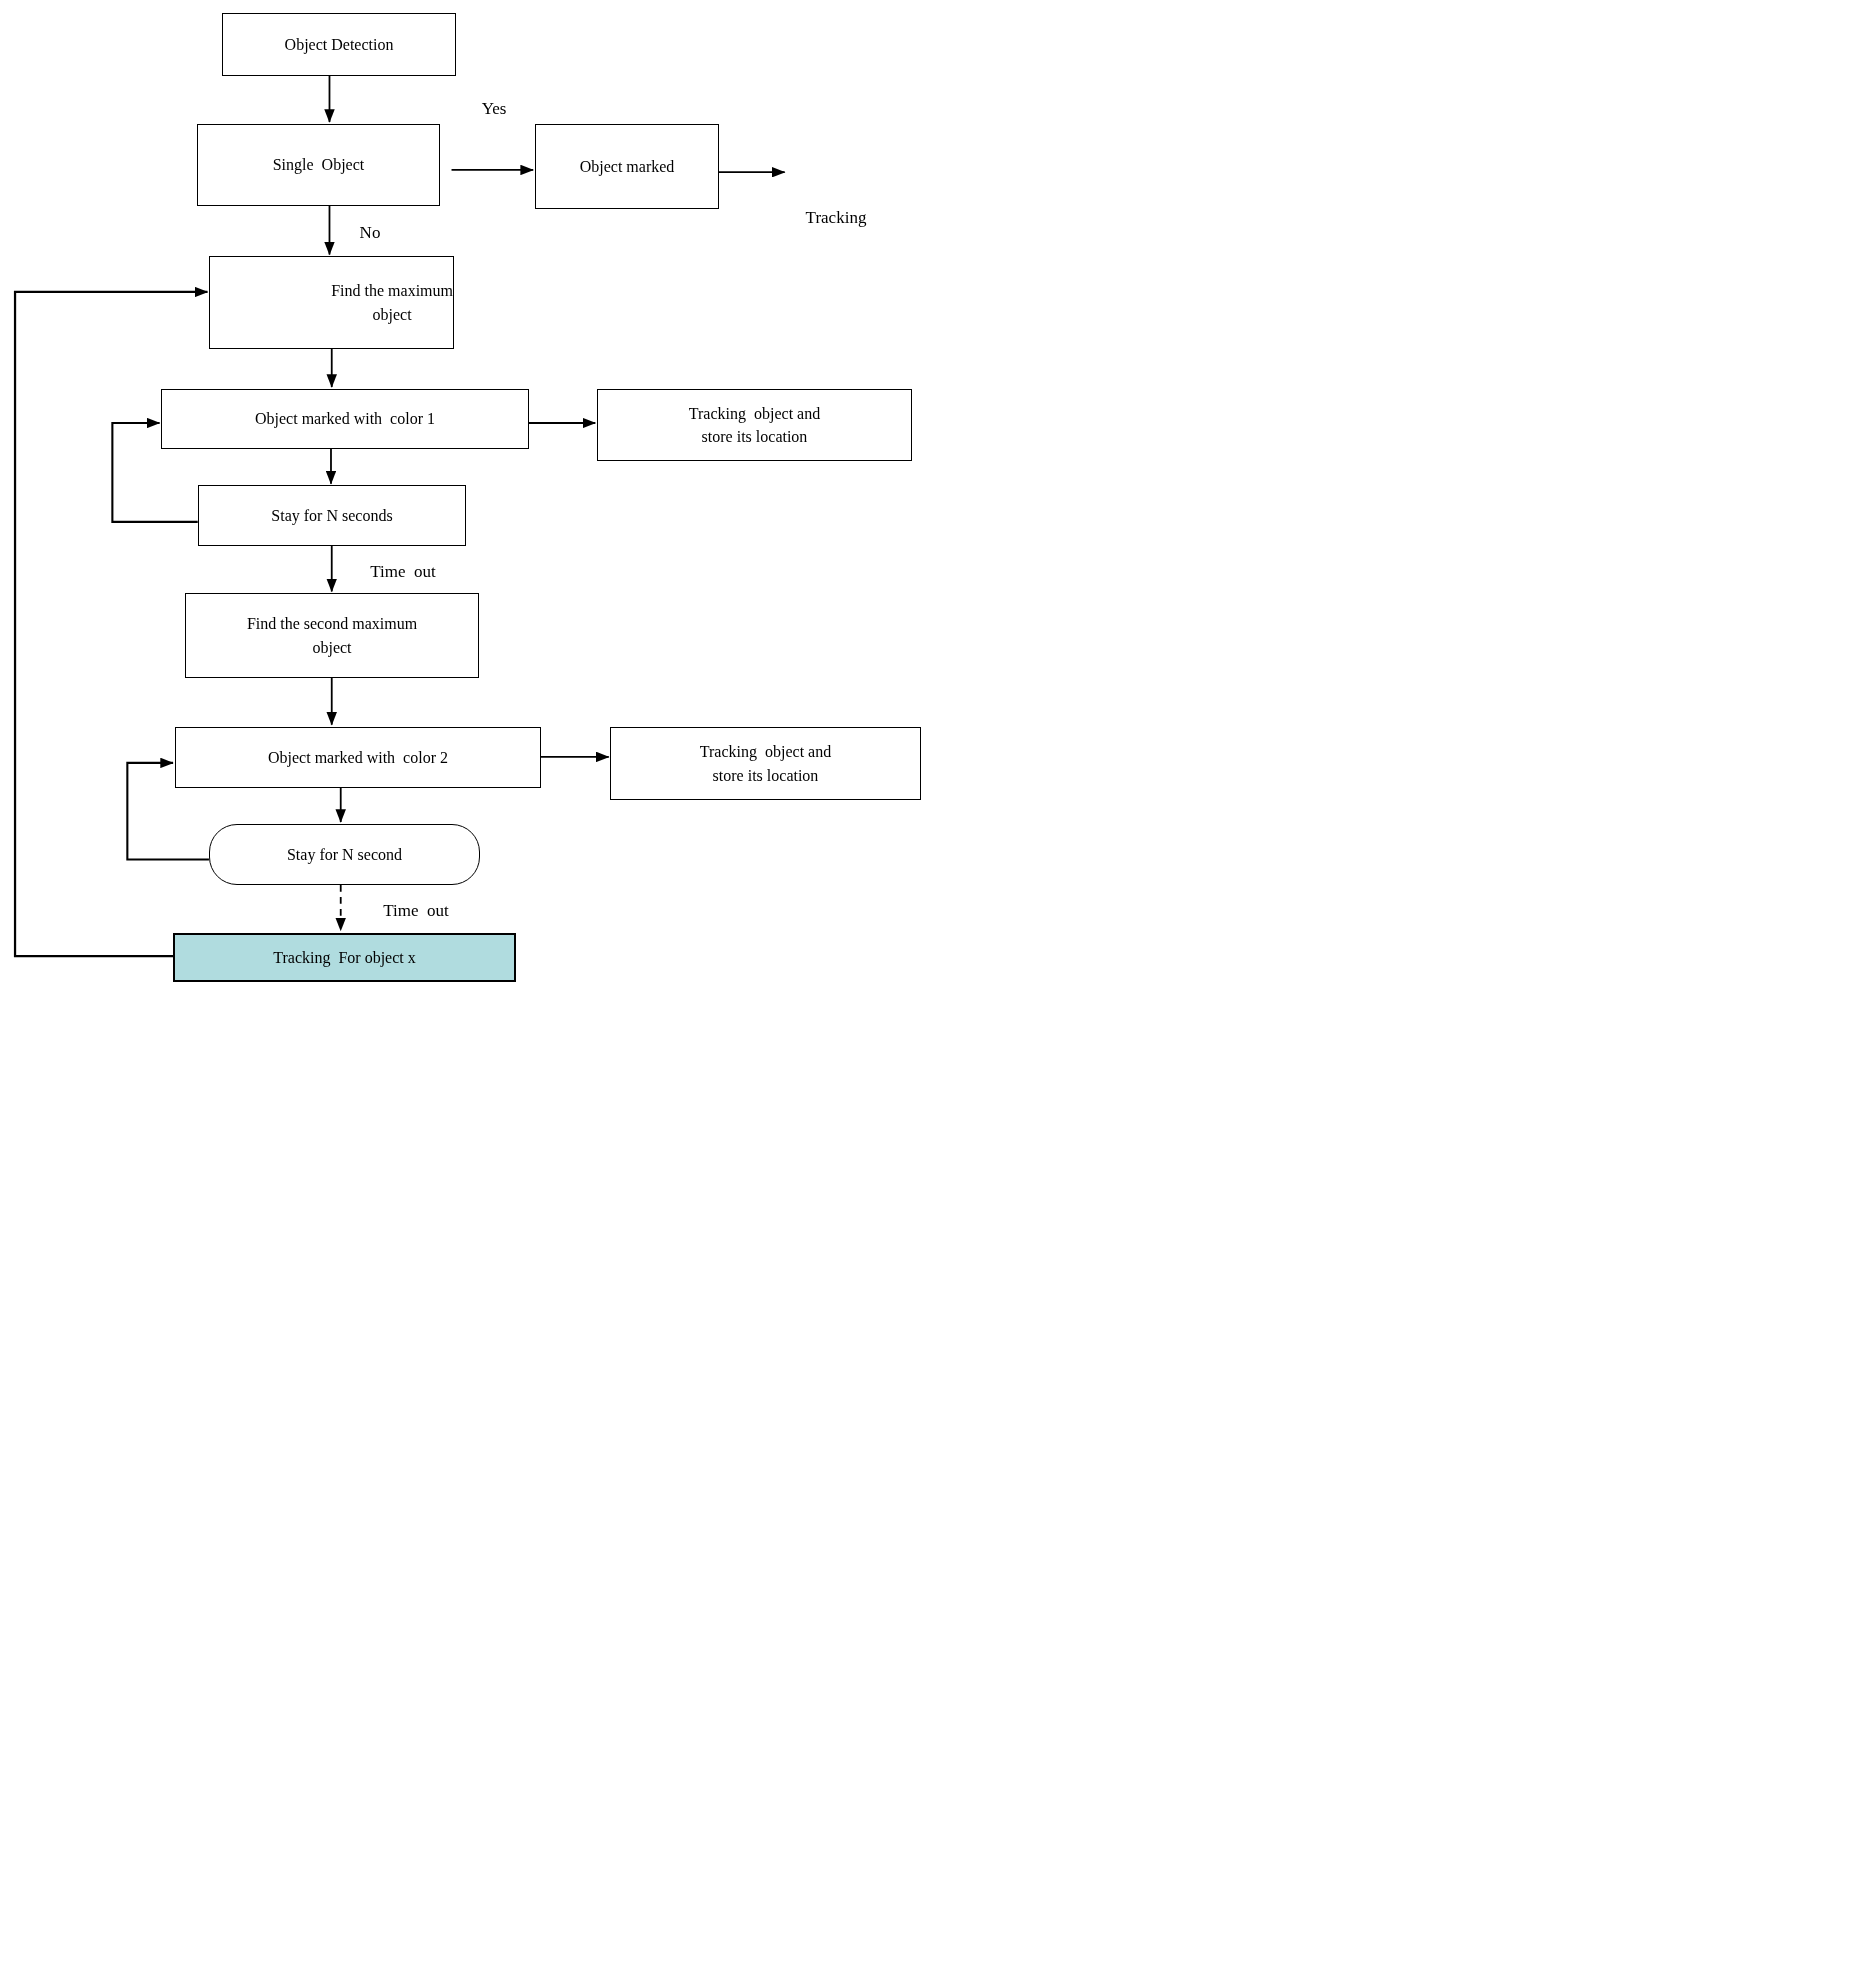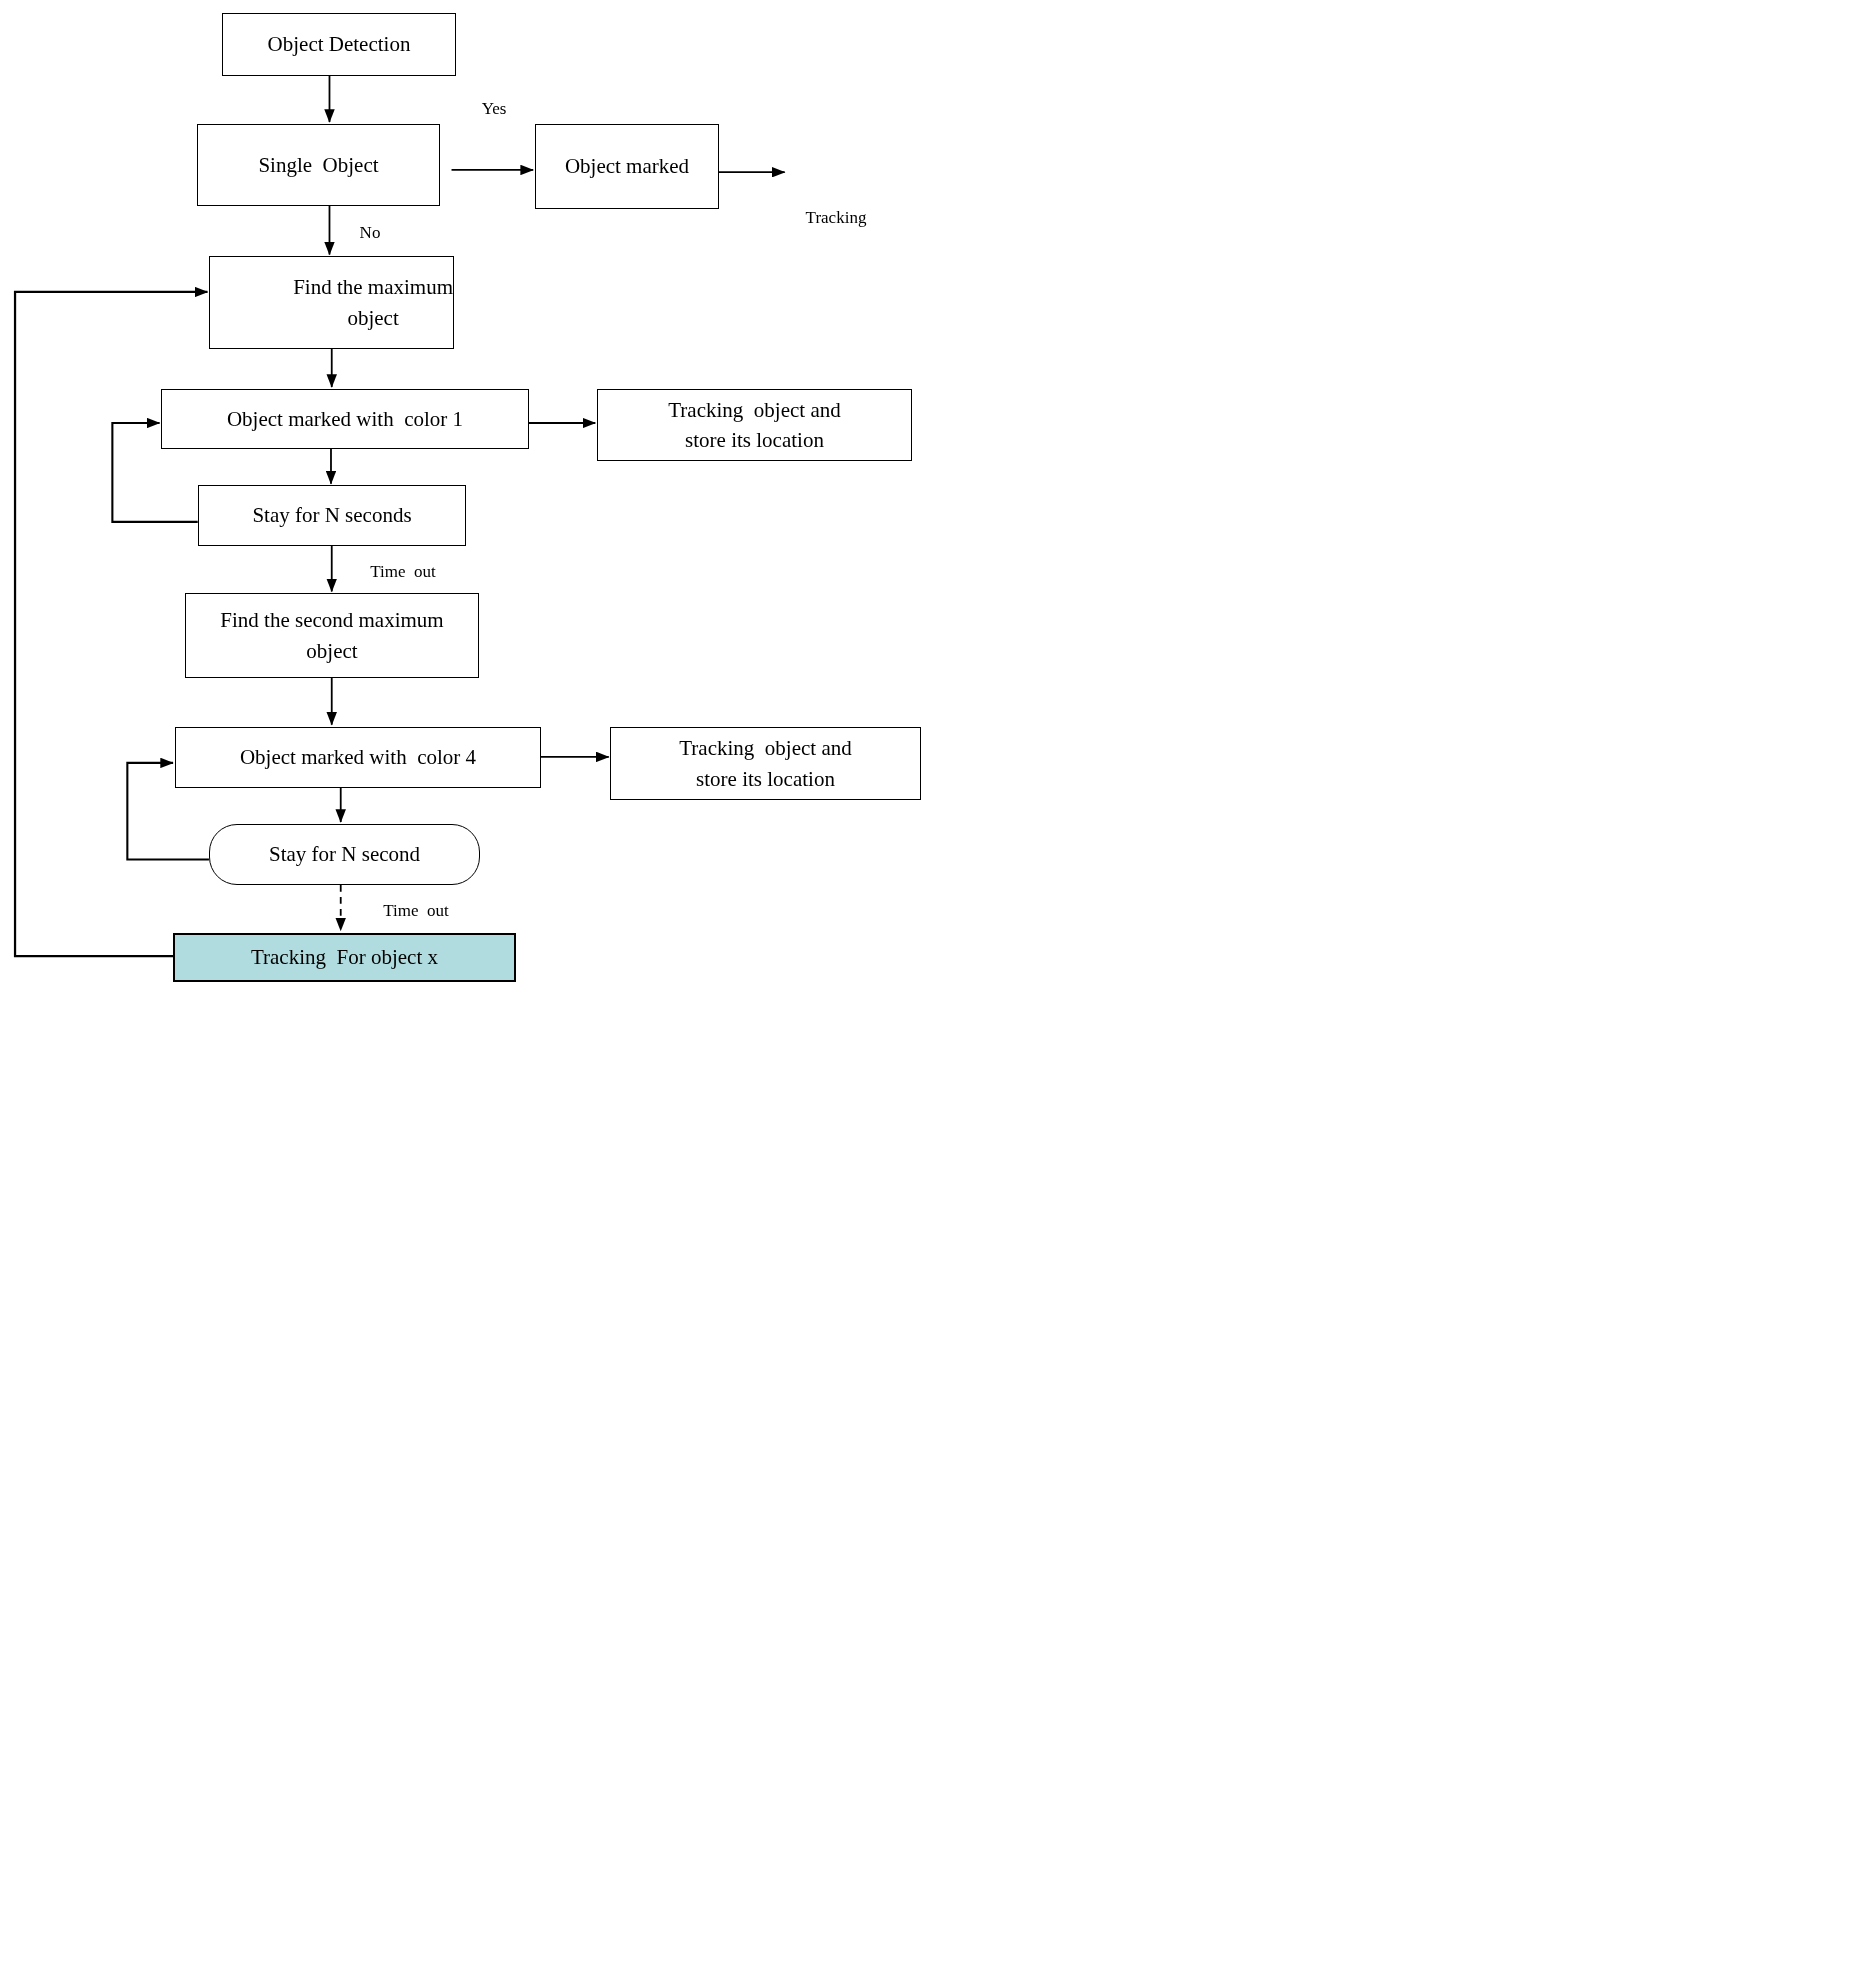--- a/index.html
+++ b/index.html
@@ -23,21 +23,21 @@
   }
   .node {
     position: absolute;
     box-sizing: border-box;
     border: 1.9px solid #000000;
     background: #ffffff;
     display: flex;
     align-items: center;
     justify-content: center;
     text-align: center;
-    font-size: 21px;
+    font-size: 16px;
     line-height: 1.45;
   }
   .node .lbl {
     white-space: pre-wrap;
   }
   .node.highlight {
     background: #b0dcdf;
     border-width: 2.2px;
   }
   .edge-label {
@@ -119,21 +119,21 @@
   <div class="node" style="left:198px; top:485px; width:268px; height:61px;">
     <span class="lbl">Stay for N seconds</span>
   </div>
 
   <div class="node" style="left:185px; top:593px; width:294px; height:85px;">
     <span class="lbl">Find the second maximum
 object</span>
   </div>
 
   <div class="node" style="left:175px; top:727px; width:366px; height:61px;">
-    <span class="lbl">Object marked with  color 4</span>
+    <span class="lbl">Object marked with  color 2</span>
   </div>
 
   <div class="node" style="left:610px; top:727px; width:311px; height:73px;">
     <span class="lbl">Tracking  object and
 store its location</span>
   </div>
 
   <div class="node" style="left:209px; top:824px; width:271px; height:61px;border-radius:28px;">
     <span class="lbl">Stay for N second</span>
   </div>

